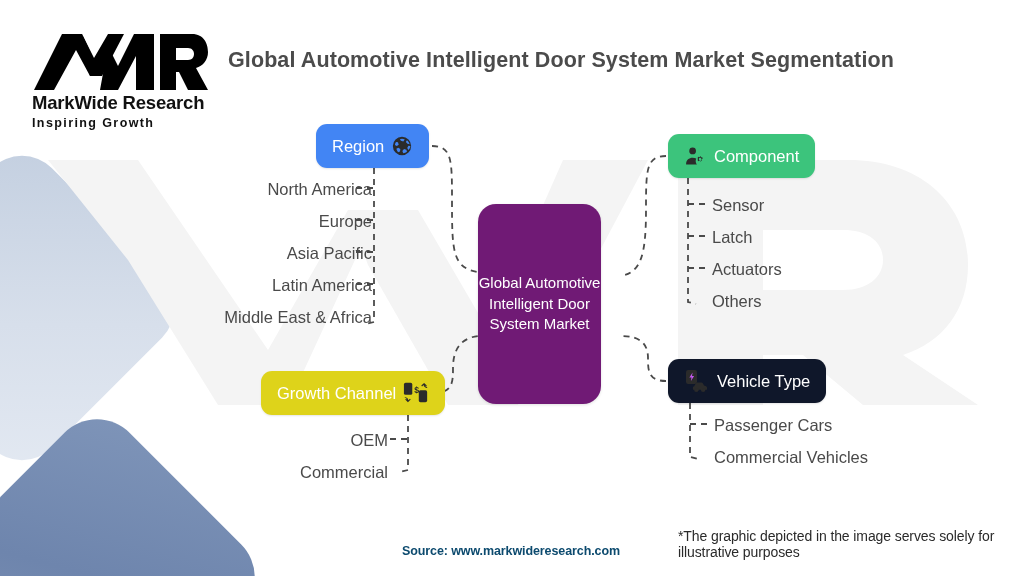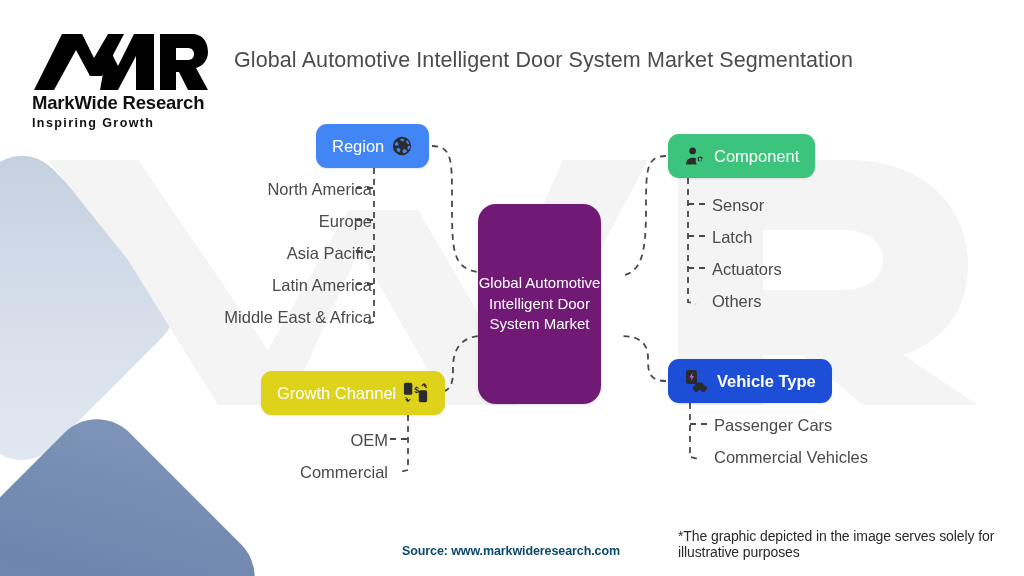--- a/index.html
+++ b/index.html
@@ -50,22 +50,22 @@
     font-family: "Liberation Sans", sans-serif;
     font-weight: bold; font-size: 18.5px; color: #111;
     letter-spacing: -0.2px; margin-top: -2px;
   }
   .logo-tag {
     font-family: "Liberation Sans", sans-serif;
     font-weight: bold; font-size: 12.5px; color: #111;
     letter-spacing: 1.4px; margin-top: 2px;
   }
   .chart-title {
-    position: absolute; left: 234px; top: 48px;
-    font-size: 21.5px; color: #4b4b4b; font-weight: normal;
+    position: absolute; left: 228px; top: 48px;
+    font-size: 21.5px; color: #4b4b4b; font-weight: bold;
     letter-spacing: 0.1px; white-space: nowrap;
   }
 
   
   .connectors { position: absolute; inset: 0; }
 
   
   .node {
     position: absolute;
     display: flex; align-items: center; gap: 7px;
@@ -85,21 +85,21 @@
     color: #fff;
     display: flex; align-items: center; justify-content: center;
     text-align: center;
     font-size: 15px; line-height: 1.38;
     box-shadow: 0 1px 3px rgba(0,0,0,0.12);
   }
 
   #node-region       { left: 316px; top: 124px; background: #4285f4; }
   #node-component    { left: 668px; top: 134px; background: #3cc47c; }
   #node-sales        { left: 261px; top: 371px; background: #ded31a; }
-  #node-vehicle      { left: 668px; top: 359px; background: #1d4ed8; font-weight: bold; }
+  #node-vehicle      { left: 668px; top: 359px; background: #0f172a; }
 
   
   .leaf {
     position: absolute;
     font-size: 16.5px;
     color: #4a4a4a;
     white-space: nowrap;
     line-height: 1;
   }
   .leaf.right-align { text-align: right; transform: translateX(-100%); }

